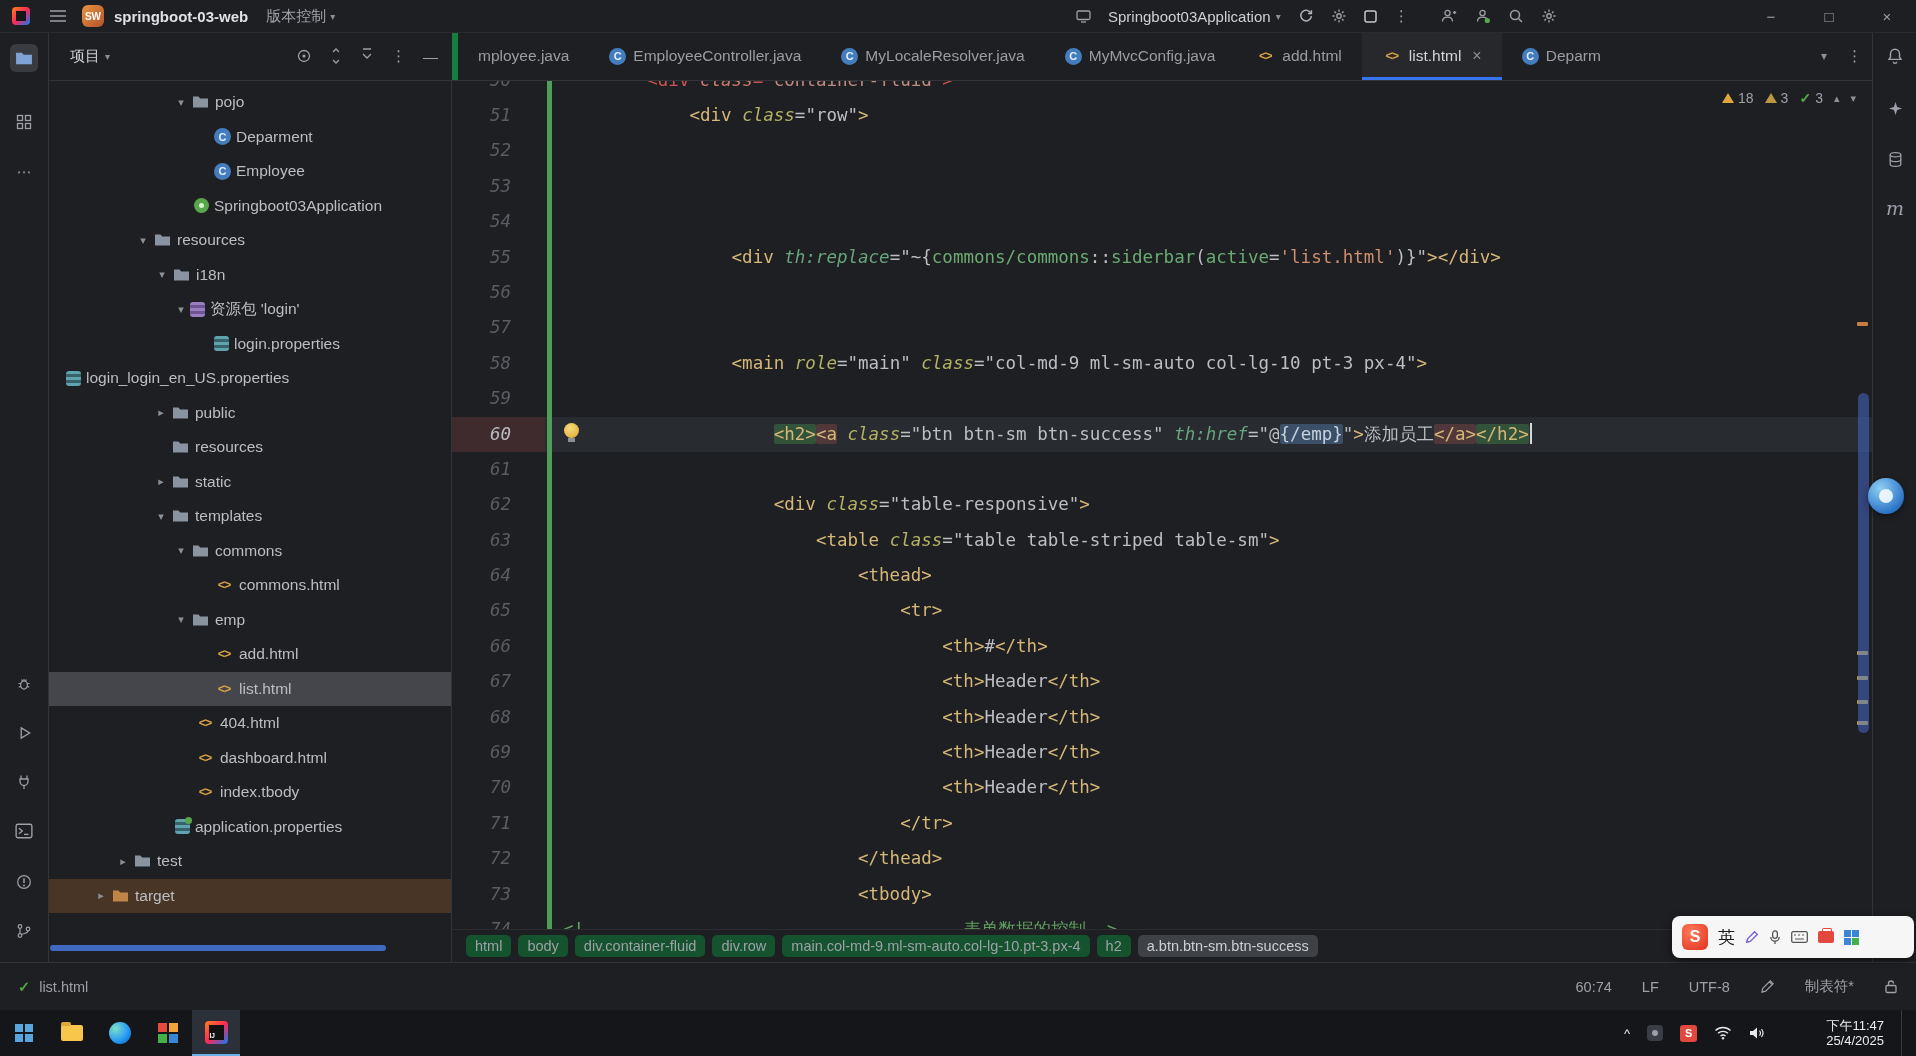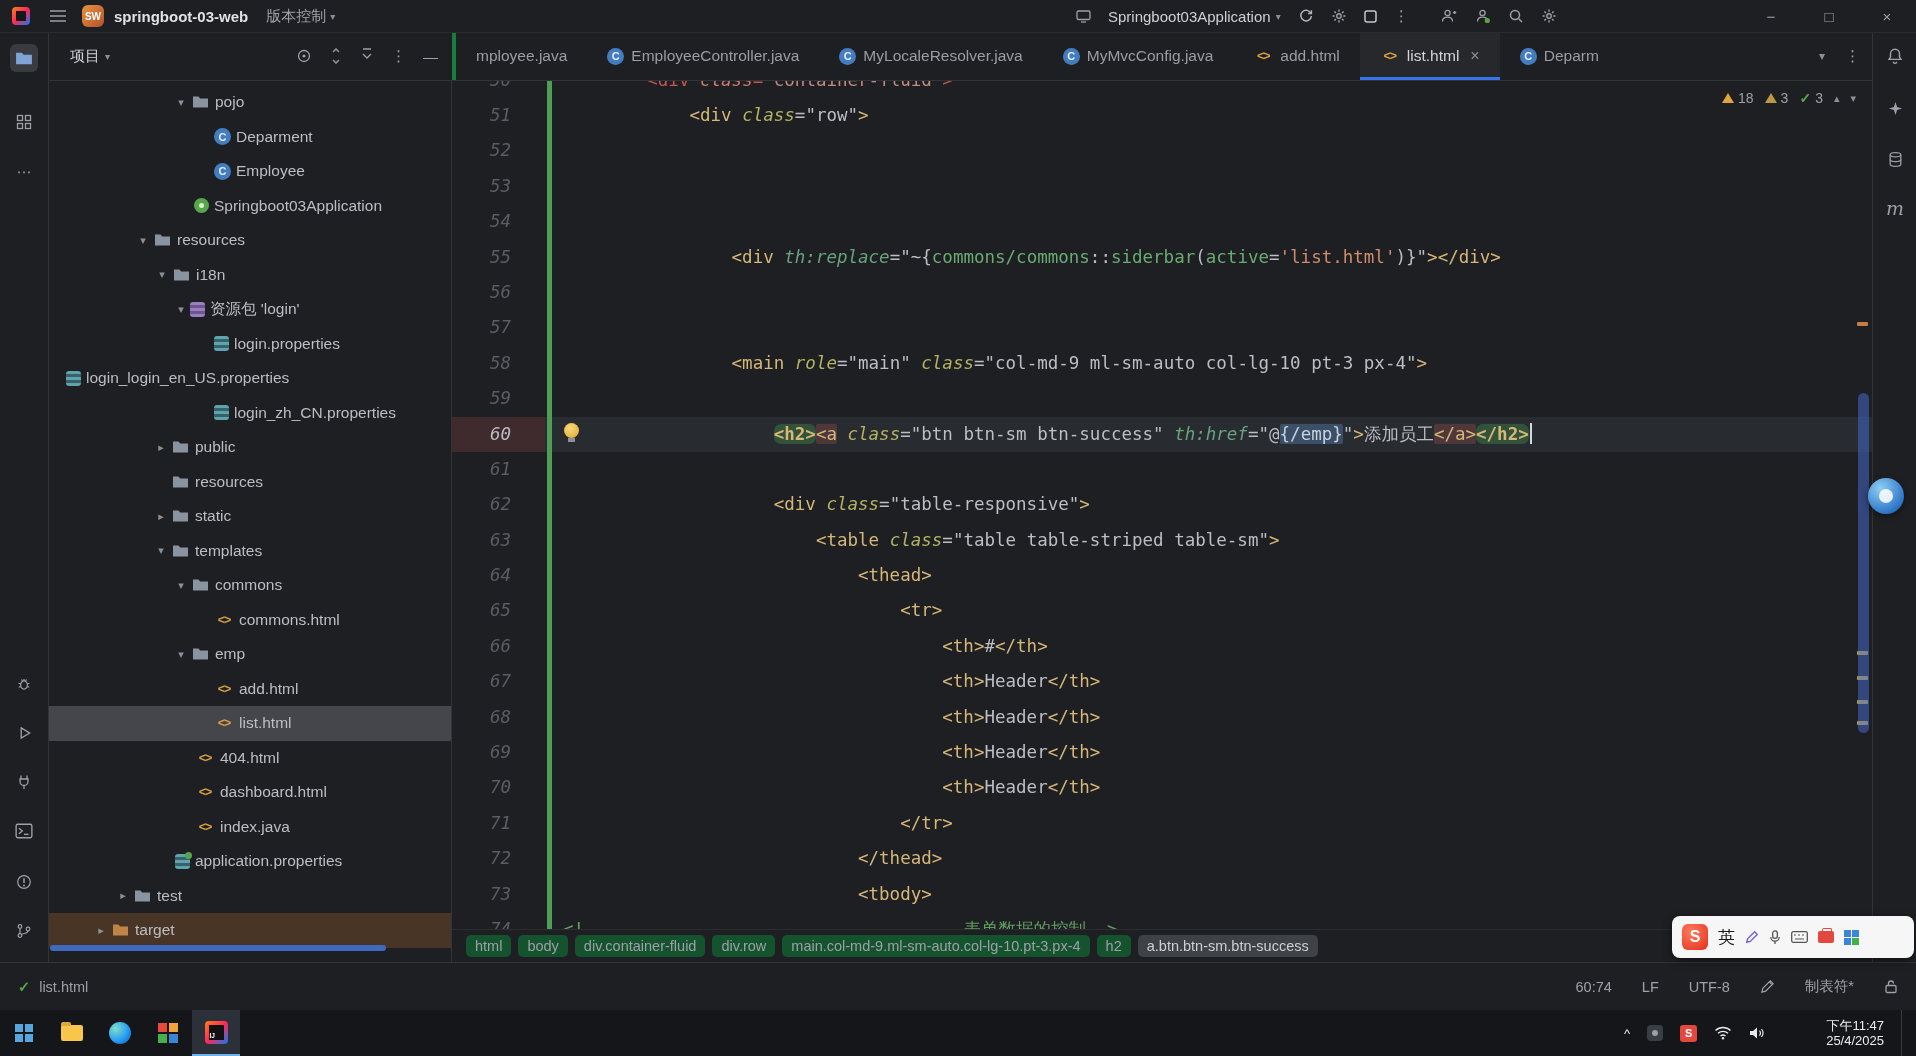--- a/index.html
+++ b/index.html
@@ -23,21 +23,21 @@
   .win-controls{position:absolute;right:0;top:0;height:32px;display:flex;align-items:center;}
   .win-controls span{width:58px;text-align:center;color:#9da0a8;font-size:15px;}
 
   
   .row2{position:absolute;left:48px;top:32px;width:1868px;height:48px;background:#1e1f22;
         border-bottom:1px solid #323438;z-index:3;padding-left:48px;}
   .proj-header{position:absolute;left:0;top:0;width:404px;height:48px;display:flex;align-items:center;}
   .proj-title{color:#ced0d6;margin-left:22px;display:flex;align-items:center;gap:5px;}
   .ph-tools{position:absolute;right:14px;display:flex;align-items:center;gap:17px;color:#9da0a8;}
   .tabbar{position:absolute;left:404px;top:0;width:1420px;height:48px;display:flex;align-items:stretch;
-          border-left:4px solid #15803d;overflow:hidden;}
+          border-left:6px solid #15803d;overflow:hidden;}
   .tabs-wrap{display:flex;flex:0 0 auto;}
   .tab{display:flex;align-items:center;gap:7px;padding:0 20px;color:#9a9da3;font-size:15.5px;
        position:relative;white-space:nowrap;}
   .tab.active{background:#26282c;color:#d3d5da;}
   .tab.active::after{content:"";position:absolute;left:0;right:0;bottom:0;height:3px;background:#3674f0;}
   .tclose{color:#8c8f96;margin-left:4px;font-size:16px;}
   .tab-actions{margin-left:auto;display:flex;align-items:center;gap:20px;padding-right:16px;color:#9da0a8;}
 
   
   .left-strip{position:absolute;left:0;top:32px;width:48px;height:930px;background:#1e1f22;
@@ -79,21 +79,21 @@
   .cl .cbody{flex:1;padding-left:6px;}
   .cl.cur{background:#282b30;}
   .cl.cur .gut{background:#3f2a2e;color:#b9bcc3;}
   .tk-tag{color:#d5b778;} .tk-attr{color:#b5b264;font-style:italic;}
   .tk-thattr{color:#67a37c;font-style:italic;} .tk-p{color:#bcbec4;} .tk-val{color:#bcbec4;}
   .tk-str{color:#6aab73;} .tk-ostr{color:#cf8e6d;} .tk-txt{color:#bcbec4;}
   .tk-comment{color:#5f9e5f;}
   .tk-errtag{color:#c75450;} .tk-errattr{color:#cc7a6e;font-style:italic;}
   .tk-errp{color:#c75450;} .tk-errval{color:#c08a80;}
   .tk-expr{color:#c6d2de;background:#3b5068;border-radius:2px;}
-  .bg-h2{background:#33523a;border-radius:7px;font-weight:bold;}
+  .bg-h2{background:#33523a;border-radius:2px;}
   .bg-a{background:#50383a;border-radius:2px;}
   .caret{display:inline-block;width:2px;height:21px;background:#d4d7dc;vertical-align:-4px;margin-left:1px;}
   .bulb{position:absolute;left:112px;top:343px;width:15px;height:15px;border-radius:50%;
         background:radial-gradient(circle at 40% 35%,#f6d97c,#dfa92e);}
   .bulb::after{content:"";position:absolute;left:4px;bottom:-4px;width:7px;height:4px;background:#8c8f96;}
   .inspections{position:absolute;right:16px;top:10px;display:flex;align-items:center;gap:11px;
                font-size:14px;color:#9da0a8;}
   .insp{display:flex;align-items:center;gap:4px;}
   .tri{width:0;height:0;border-left:6px solid transparent;border-right:6px solid transparent;
        border-bottom:10px solid #e0a63c;}
@@ -430,25 +430,20 @@
     <div class="trow" style="padding-left: 148px;">
       <span class="chev"></span>
       <span class="fic ic-props"></span>
       <span class="tlab">login.properties</span>
     </div>
     <div class="trow" style="">
       <span class="chev"></span>
       <span class="fic ic-props"></span>
       <span class="tlab">login_login_en_US.properties</span>
     </div>
-    <div class="trow" style="padding-left: 148px;">
-      <span class="chev"></span>
-      <span class="fic ic-props"></span>
-      <span class="tlab">login_zh_CN.properties</span>
-    </div>
     <div class="trow" style="padding-left: 104px;">
       <span class="chev">▸</span>
       <span class="fic">
         <svg width="17" height="14" viewBox="0 0 17 14">
           <path fill="#8a94a0" d="M1 1.5h5.4L8.2 3.4H16v9.1H1z"></path>
         </svg>
       </span>
       <span class="tlab">public</span>
     </div>
     <div class="trow" style="padding-left: 104px;">
@@ -517,21 +512,21 @@
       <span class="tlab">404.html</span>
     </div>
     <div class="trow" style="padding-left: 129px;">
       <span class="chev"></span>
       <span class="fic ic-html">&lt;&gt;</span>
       <span class="tlab">dashboard.html</span>
     </div>
     <div class="trow" style="padding-left: 129px;">
       <span class="chev"></span>
       <span class="fic ic-html">&lt;&gt;</span>
-      <span class="tlab">index.java</span>
+      <span class="tlab">index.tbody</span>
     </div>
     <div class="trow" style="padding-left: 109px;">
       <span class="chev"></span>
       <span class="fic ic-props ic-sp"></span>
       <span class="tlab">application.properties</span>
     </div>
     <div class="trow" style="padding-left: 66px;">
       <span class="chev">▸</span>
       <span class="fic">
         <svg width="17" height="14" viewBox="0 0 17 14">

